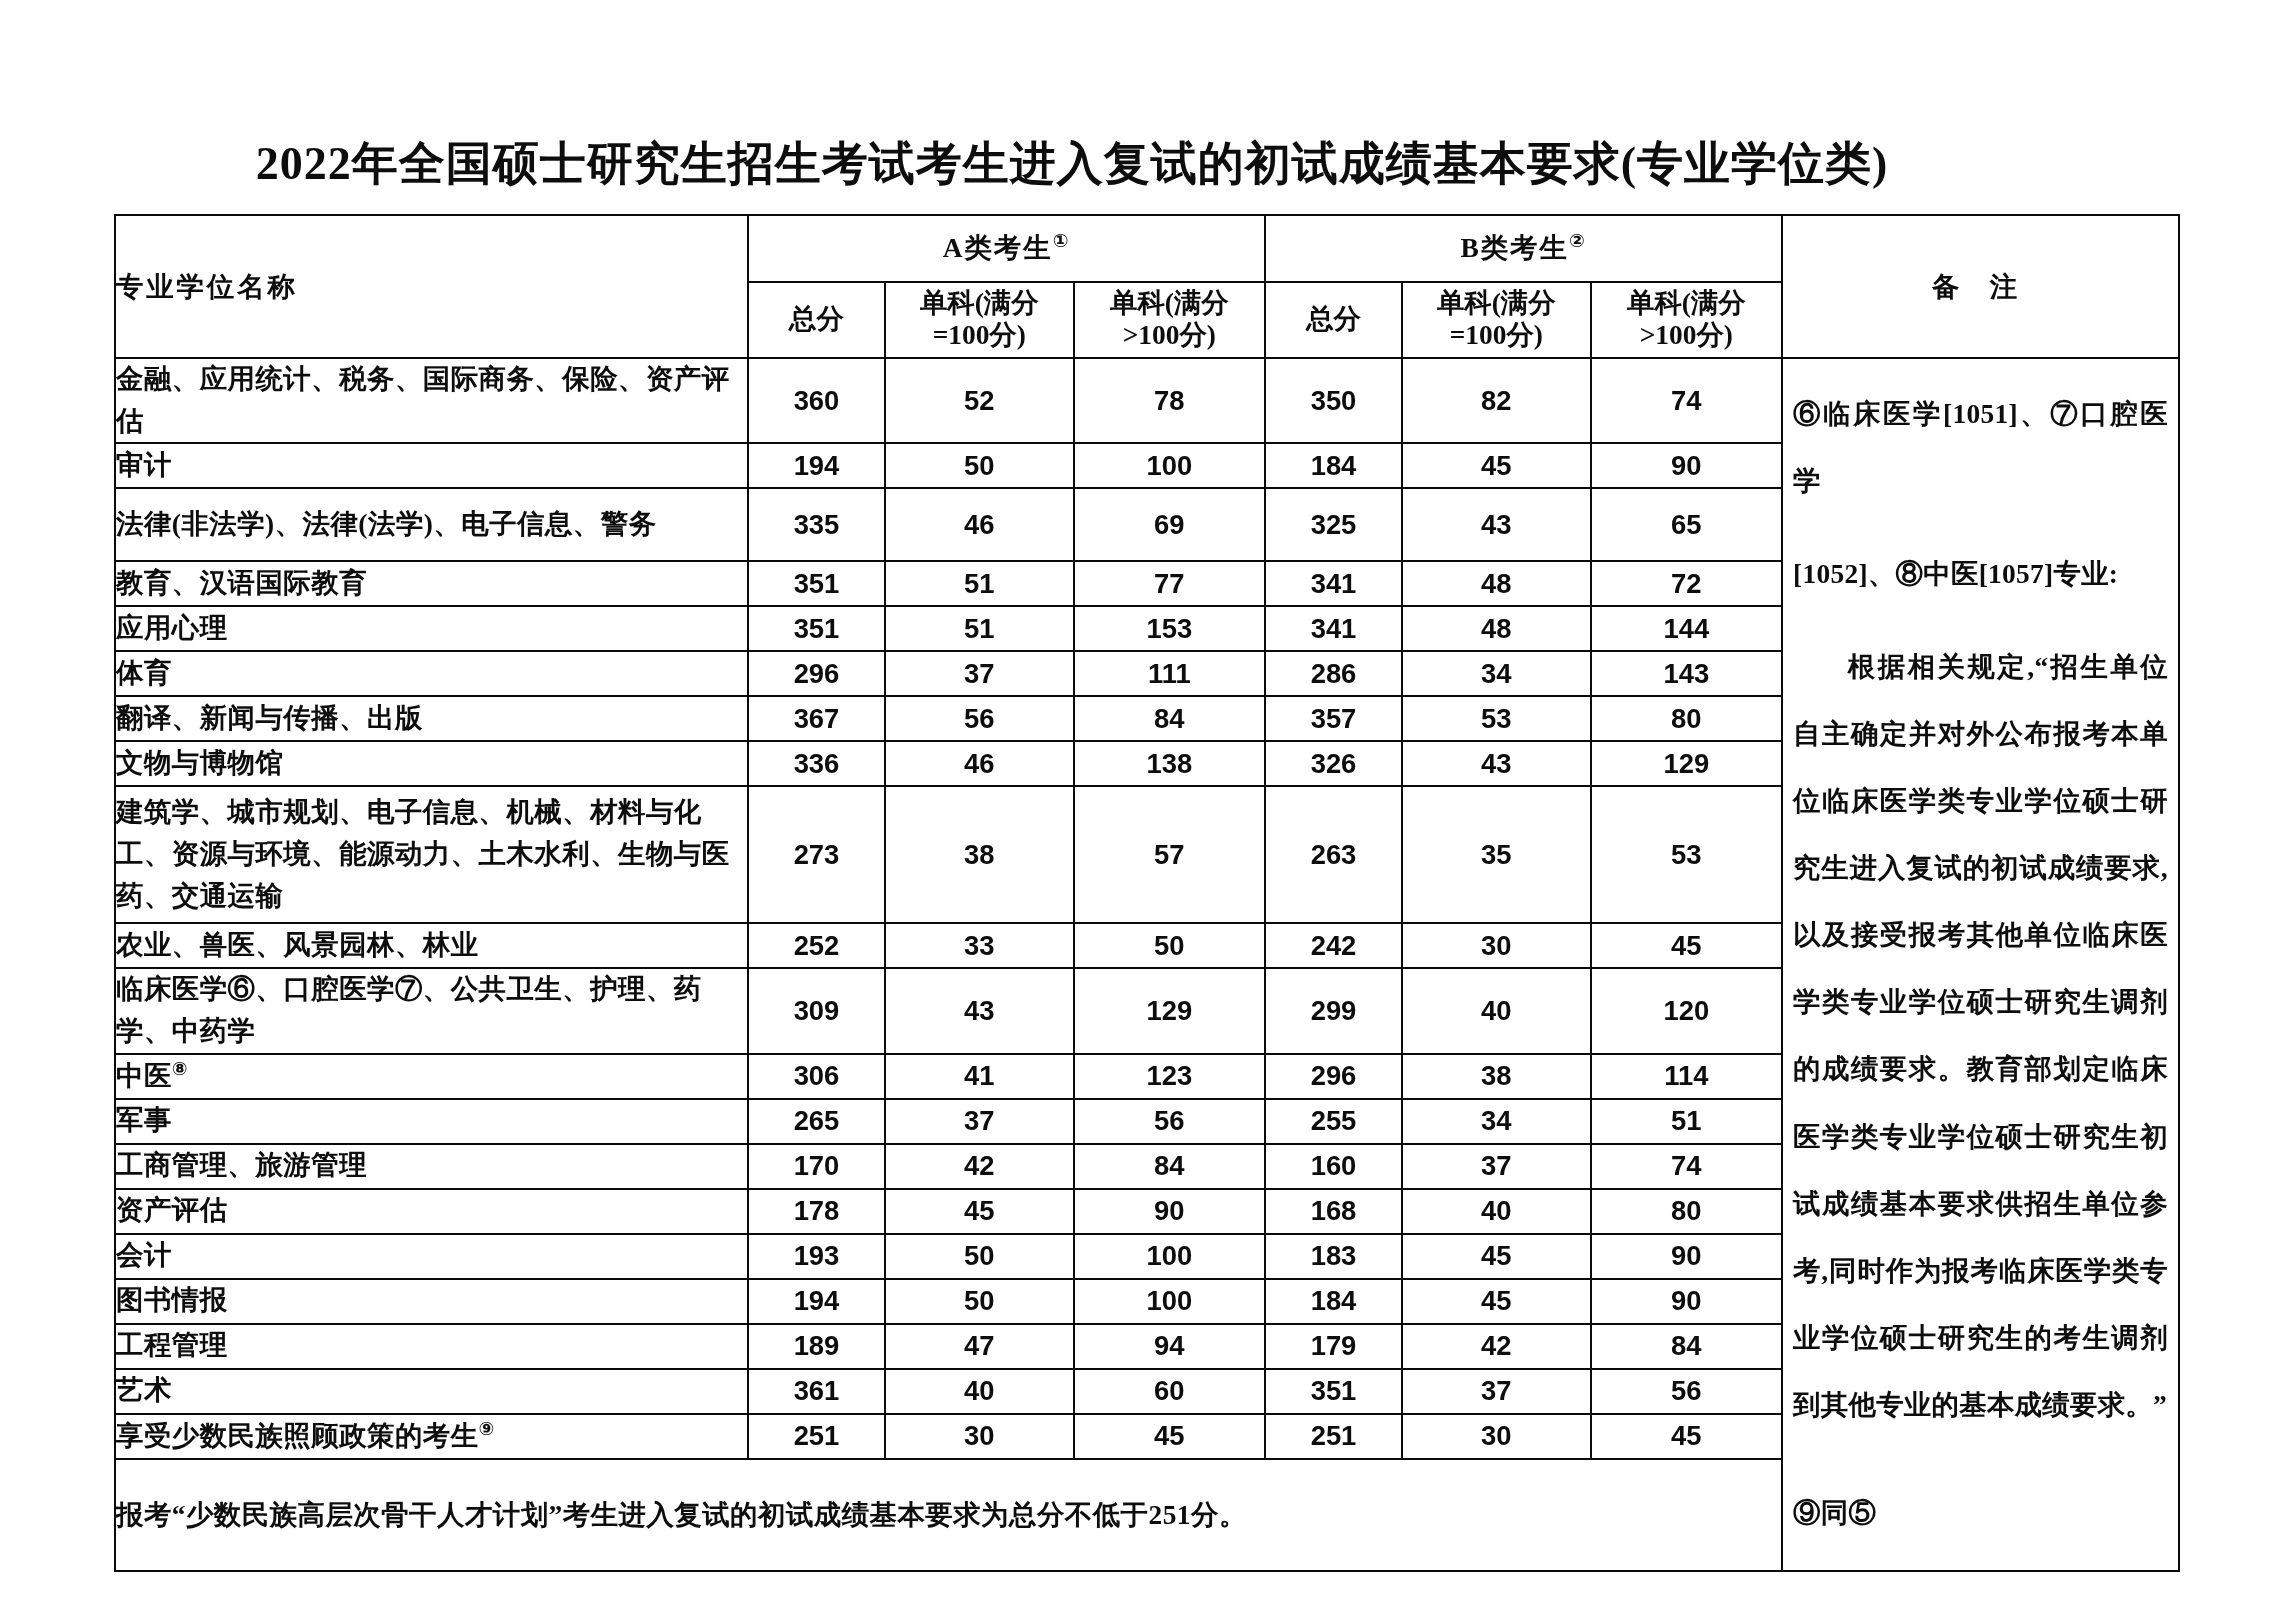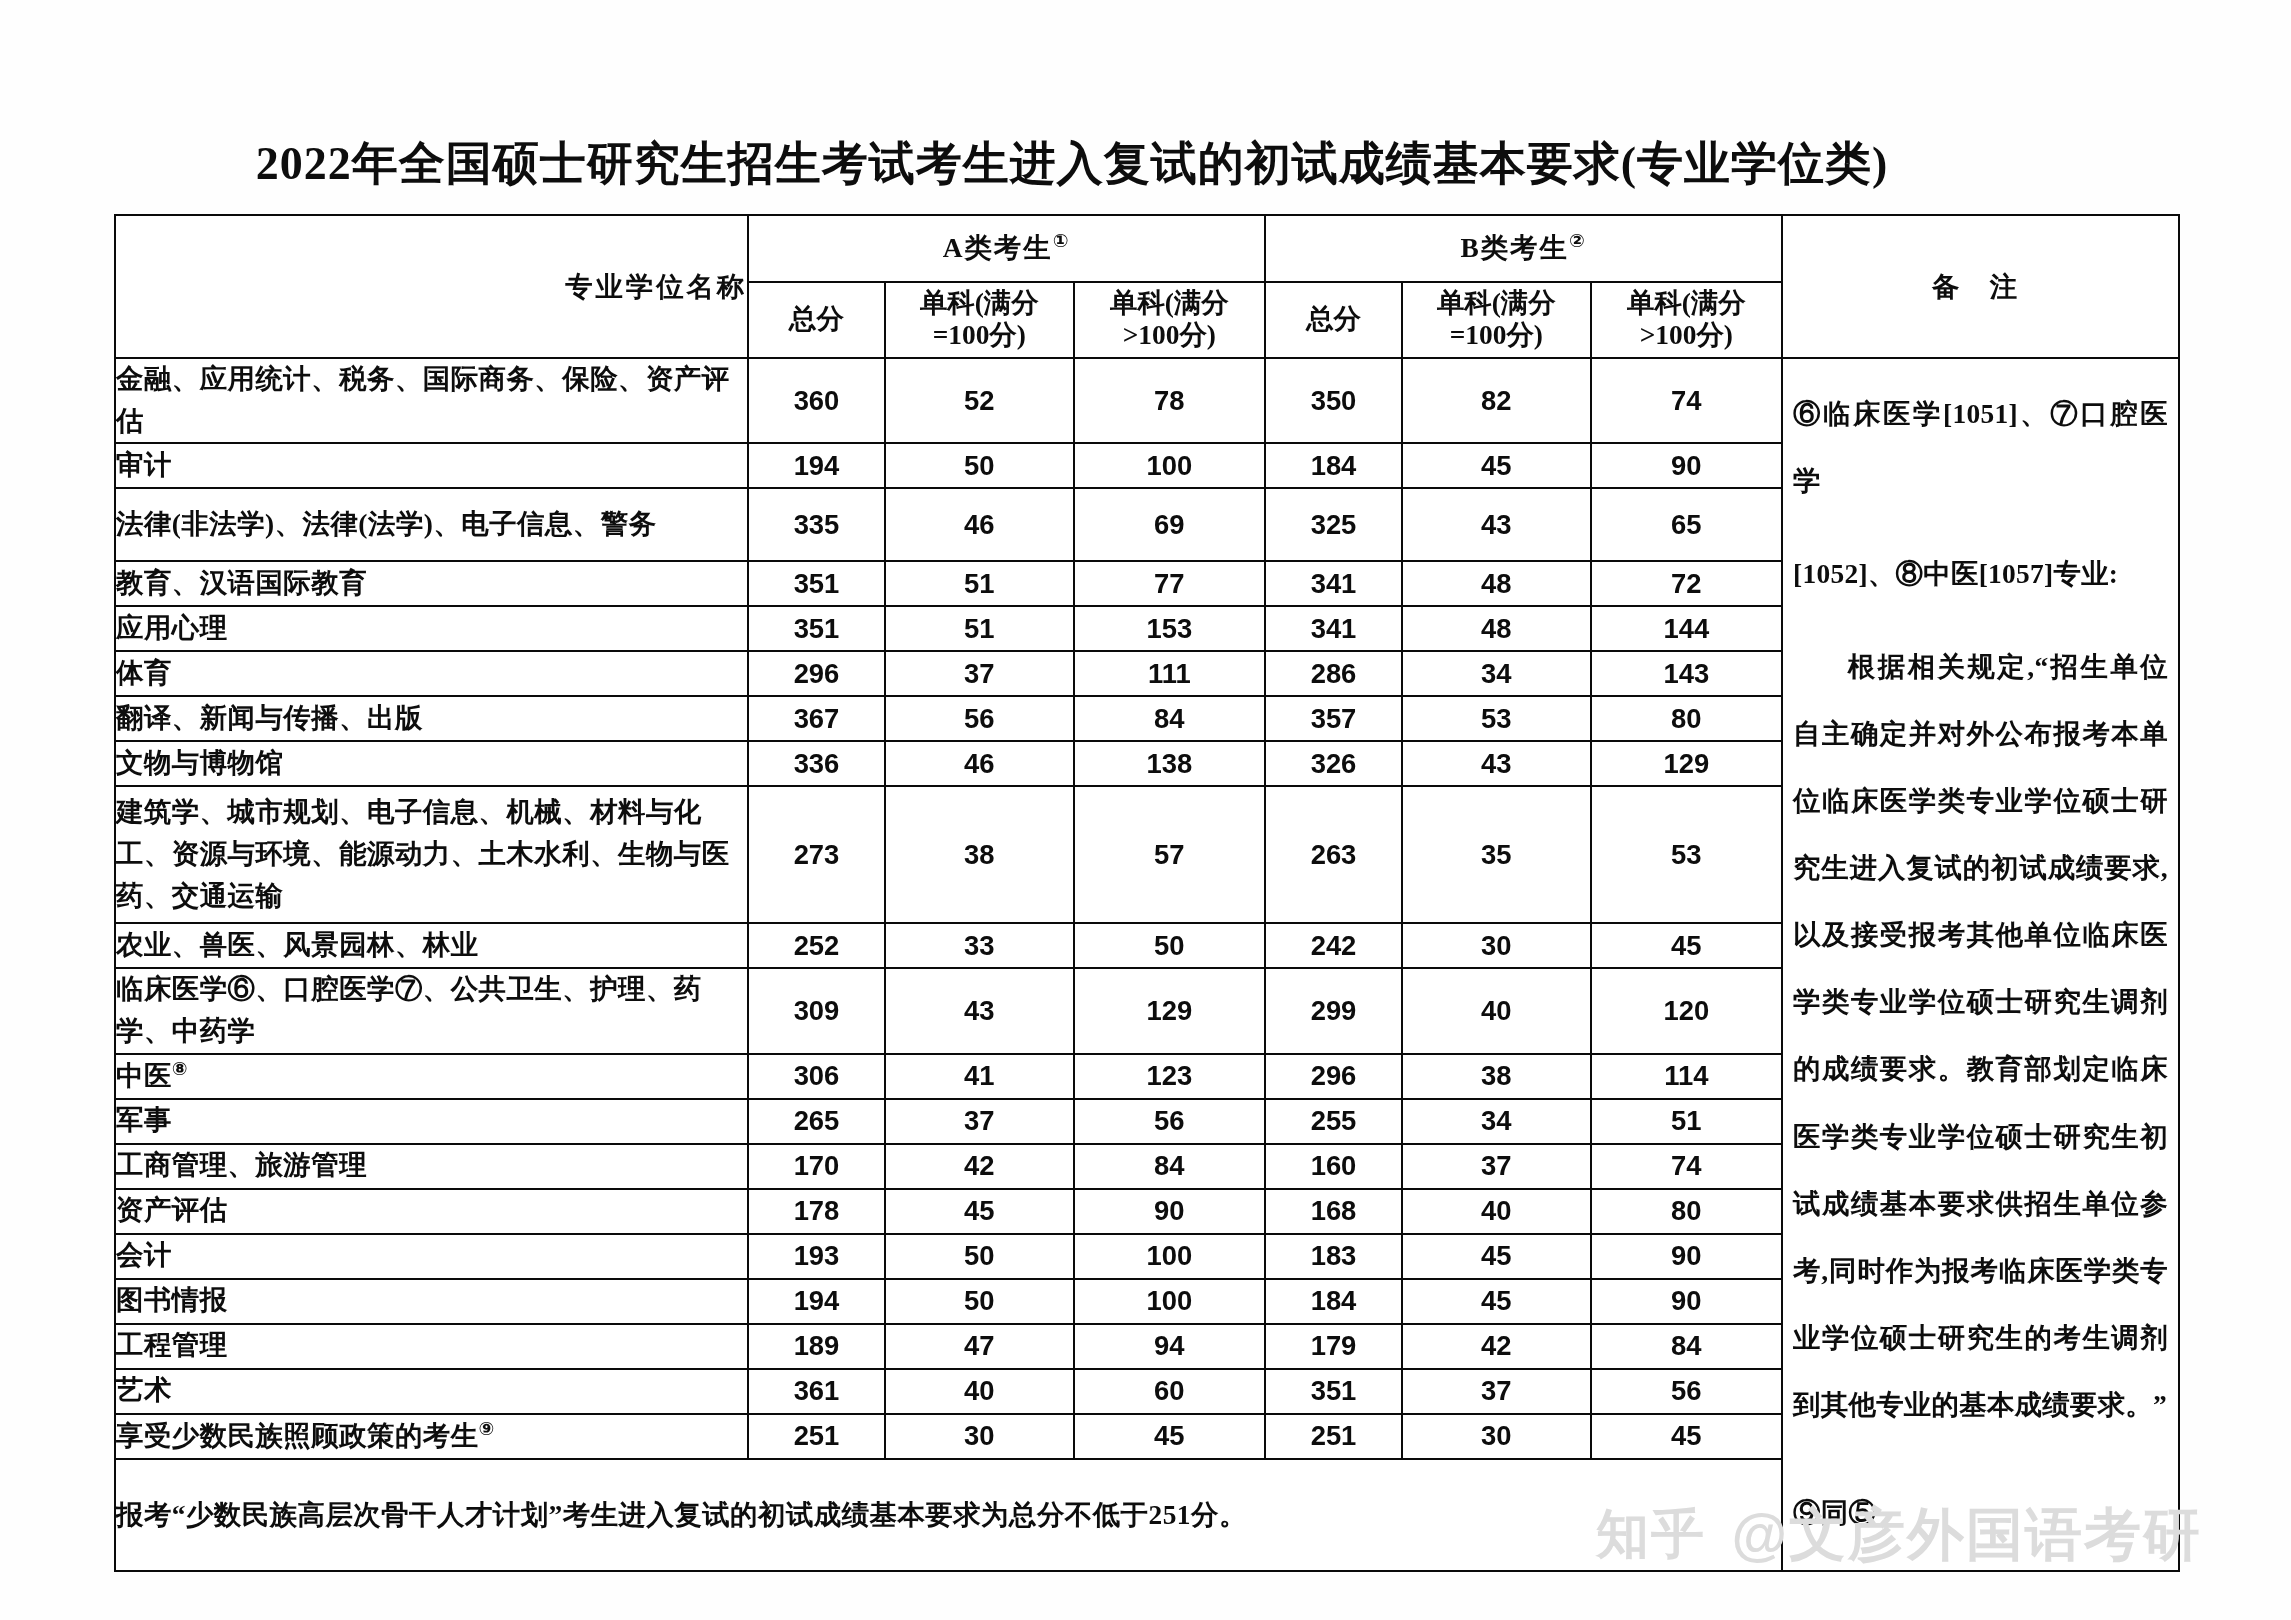--- a/index.html
+++ b/index.html
@@ -65,21 +65,21 @@
   }
   .sub-head {
     height: 74px;
     text-align: center;
     font-size: 25.5px;
     line-height: 1.15;
   }
   .sub-head .l2 { display: block; }
 
   .name-head {
-    text-align: right;
+    text-align: left;
     font-size: 30px;
     letter-spacing: 2.9px;
   }
   .remark-head {
     text-align: center;
     font-size: 30px;
     letter-spacing: 11.8px;
   }
 
   
@@ -382,19 +382,15 @@
           <td class="num-cell bottom-strong">251</td>
           <td class="num-cell bottom-strong">30</td>
           <td class="num-cell bottom-strong">45</td>
         </tr>
         <tr>
           <td class="footnote-cell" colspan="7">报考“少数民族高层次骨干人才计划”考生进入复试的初试成绩基本要求为总分不低于251分。</td>
         </tr>
       </tbody>
   </table>
 
-  <div id="watermark">
-    <span class="wm-brand">知乎</span>
-    <span class="wm-handle">@文彦外国语考研</span>
-  </div>
 
 </div>
 
 
 </body></html>

